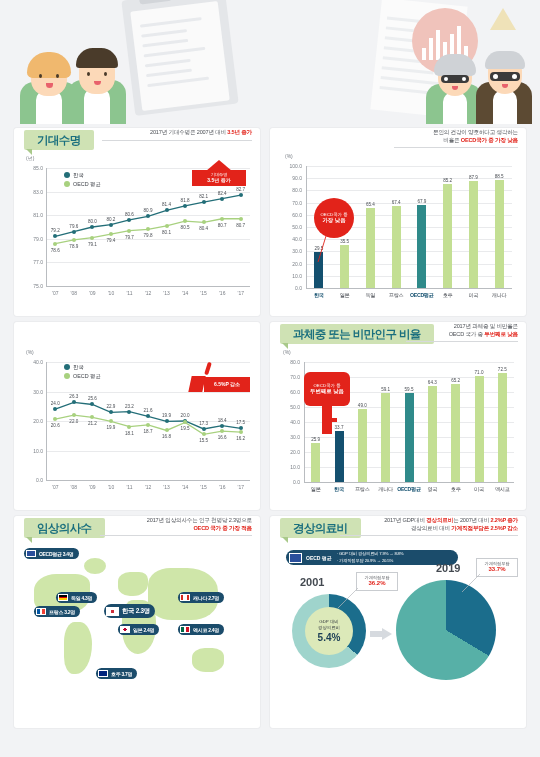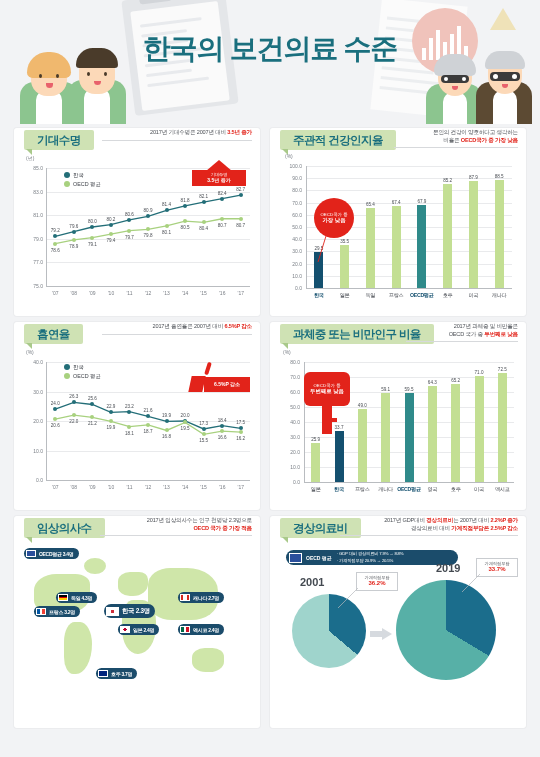--- a/index.html
+++ b/index.html
@@ -230,21 +230,20 @@
       <div class="p-body" style="left:17px;width:24px;height:34px;background:#ffffff;border-radius:10px 10px 0 0;"></div>
       <div class="p-head" style="left:12px;top:2px;width:34px;height:40px;background:#fcd9b8;border-radius:17px;"></div>
       <div class="p-head" style="left:9px;top:-1px;width:40px;height:18px;background:#cfd2d6;border-radius:20px 20px 5px 5px;"></div>
       <div class="p-head" style="left:14px;top:20px;width:30px;height:9px;background:#3b3b3b;border-radius:4px;"></div>
       <div class="p-head" style="left:17px;top:22px;width:5px;height:5px;background:#fff;"></div>
       <div class="p-head" style="left:36px;top:22px;width:5px;height:5px;background:#fff;"></div>
       <div class="p-head" style="left:26px;top:32px;width:6px;height:4px;background:#e8626c;border-radius:0 0 6px 6px;"></div>
     </div>
 
     <div class="hdr-titles">
-      <div class="hdr-main">한국의 보건의료 수준</div>
     </div>
   </div>
 
   <div class="panels">
 
     <div class="panel" style="left:14px; top:4px; width:246px; height:188px;">
       <div class="pnl-head">
         <div class="pnl-tab">
           <span>기대수명</span>
         </div>
@@ -336,23 +335,20 @@
             <div class="arrow-badge" style="position: absolute; left: 0px; top: 10px; width: 54px;">
               <div class="l1">기대수명</div>
               <div class="l2">3.5년 증가</div>
             </div>
           </div>
         </div>
     </div>
 
     <div class="panel" style="left:270px; top:4px; width:256px; height:188px;">
       <div class="pnl-head">
-        <div class="pnl-tab">
-          <span>주관적 건강인지율</span>
-        </div>
         <div class="pnl-note" style="width:124px;">
           <div>본인의 건강이 양호하다고 생각하는</div>
           <div><span>비율은 </span><b>OECD국가 중 가장 낮음</b></div>
         </div>
       </div>
       <div class="lc" id="chart2" style="position:absolute;left:0;top:26px;width:256px;height:162px;">
           <div class="axis-unit" style="left: 15px; top: -1px;">(%)</div>
           <div class="gridline" style="left: 36px; top: 12px; width: 206px;"></div>
           <div class="ytick" style="left: 12px; top: 9px;">100.0</div>
           <div class="gridline" style="left: 36px; top: 24.2px; width: 206px;"></div>
@@ -405,28 +401,20 @@
             <div class="l1">OECD국가 중</div>
             <div class="l2">가장 낮음</div>
           </div>
           <svg style="position: absolute; left: 44px; top: 82px; width: 22px; height: 32px; overflow: visible;">
             <polyline points="12,0 4,26" stroke="#e2231a" stroke-width="0.9" fill="none"></polyline>
           </svg>
         </div>
     </div>
 
     <div class="panel" style="left:14px; top:198px; width:246px; height:188px;">
-      <div class="pnl-head">
-        <div class="pnl-tab">
-          <span>흡연율</span>
-        </div>
-        <div class="pnl-note" style="width:150px;">
-          <div><span>2017년 흡연율은 2007년 대비 </span><b>6.5%P 감소</b></div>
-        </div>
-      </div>
       <div class="lc" id="chart3" style="position:absolute;left:0;top:26px;width:246px;height:162px;">
           <div class="axis-unit" style="left: 12px; top: 1px;">(%)</div>
           <div class="gridline" style="left: 32px; top: 14px; width: 204px;"></div>
           <div class="ytick" style="left: 9px; top: 11px;">40.0</div>
           <div class="gridline" style="left: 32px; top: 43.5px; width: 204px;"></div>
           <div class="ytick" style="left: 9px; top: 40.5px;">30.0</div>
           <div class="gridline" style="left: 32px; top: 73px; width: 204px;"></div>
           <div class="ytick" style="left: 9px; top: 70px;">20.0</div>
           <div class="gridline" style="left: 32px; top: 102.5px; width: 204px;"></div>
           <div class="ytick" style="left: 9px; top: 99.5px;">10.0</div>
@@ -653,20 +641,25 @@
         <div style="width:13px;height:10px;background:#2a4f9c;margin-right:4px;border:0.5px solid #fff;flex:none;"></div>
         <div style="font-size:5px;font-weight:bold;margin-right:5px;white-space:nowrap;">OECD 평균</div>
         <div class="lines">
           <div>· GDP 대비 경상의료비 7.9% → 8.8%</div>
           <div>· 가계직접부담 20.9% → 20.5%</div>
         </div>
       </div>
 
       <div class="yr-label" style="left:30px; top:60px;">2001</div>
       <div class="donut" style="left:22px; top:78px; width:74px; height:74px; background:conic-gradient(#1b6d8c 0deg 130deg, #9fd4cc 130deg 360deg);"></div>
+      <div class="donut-hole" style="left:35px; top:91px; width:48px; height:48px;">
+        <div class="cap">GDP 대비</div>
+        <div class="cap">경상의료비</div>
+        <div class="val">5.4%</div>
+      </div>
       <div class="tagbox" style="left:86px; top:56px; width:42px;">
         <div class="t1">가계직접부담</div>
         <div class="t2">36.2%</div>
       </div>
       <svg style="position:absolute;left:60px;top:72px;width:40px;height:26px;overflow:visible;">
         <line x1="28" y1="0" x2="8" y2="20" stroke="#b6b9bd" stroke-width="0.7"></line>
       </svg>
 
       <div style="position:absolute;left:100px;top:112px;width:22px;height:12px;">
         <div style="position:absolute;left:0;top:3px;width:13px;height:6px;background:#d6dadf;"></div>

